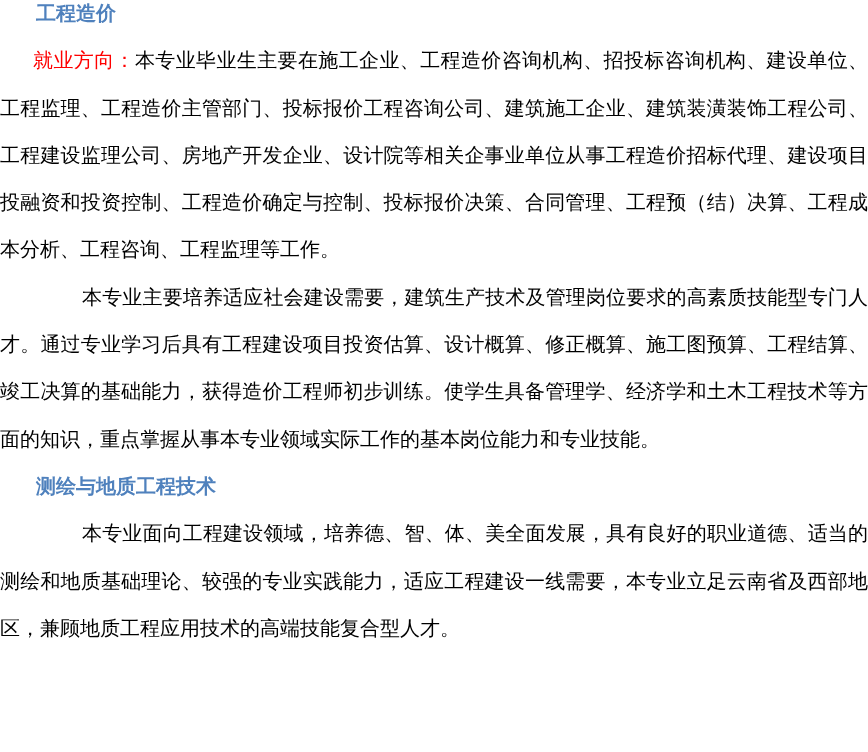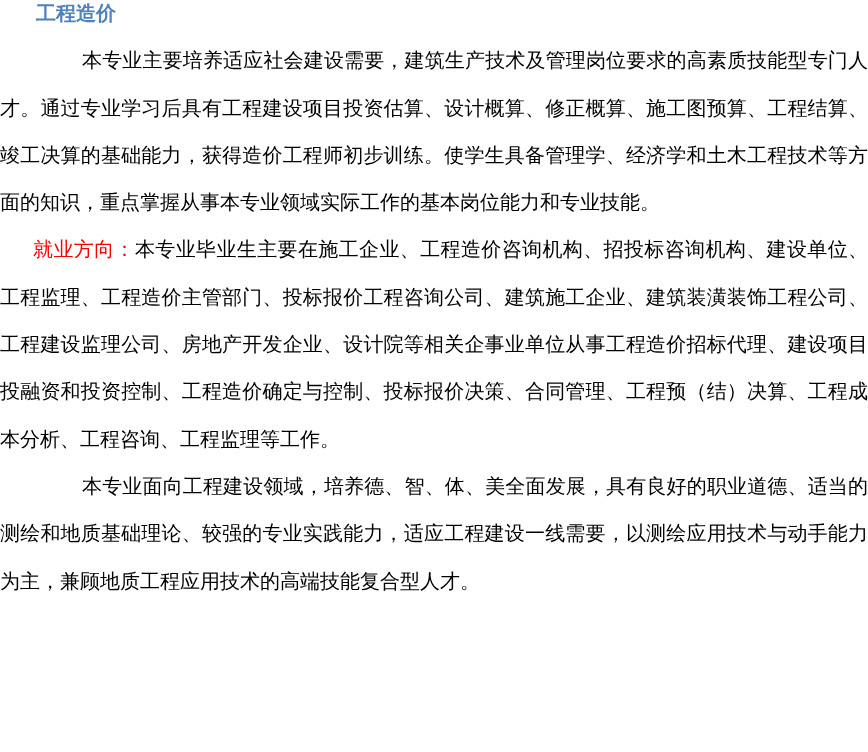--- a/index.html
+++ b/index.html
@@ -30,21 +30,22 @@
   .indent-job2  { text-indent: 80px; }
   .label { font-weight: normal; }
 </style>
 </head>
 <body>
 
 <div class="doc">
 
   <section>
     <h2 class="heading" style="color: rgb(79, 129, 189);">工程造价</h2>
+    <p class="para indent-job1"><span class="label" style="color: rgb(255, 0, 0);">就业方向：</span><span>本专业毕业生主要在施工企业、工程造价咨询机构、招投标咨询机构、建设单位、工程监理、工程造价主管部门、投标报价工程咨询公司、建筑施工企业、建筑装潢装饰工程公司、工程建设监理公司、房地产开发企业、设计院等相关企事业单位从事工程造价招标代理、建设项目投融资和投资控制、工程造价确定与控制、投标报价决策、合同管理、工程预（结）决算、工程成本分析、工程咨询、工程监理等工作。</span></p>
     <p class="para indent-intro">本专业主要培养适应社会建设需要，建筑生产技术及管理岗位要求的高素质技能型专门人才。通过专业学习后具有工程建设项目投资估算、设计概算、修正概算、施工图预算、工程结算、竣工决算的基础能力，获得造价工程师初步训练。使学生具备管理学、经济学和土木工程技术等方面的知识，重点掌握从事本专业领域实际工作的基本岗位能力和专业技能。</p>
-    <p class="para indent-job1"><span class="label" style="color: rgb(255, 0, 0);">就业方向：</span><span>本专业毕业生主要在施工企业、工程造价咨询机构、招投标咨询机构、建设单位、工程监理、工程造价主管部门、投标报价工程咨询公司、建筑施工企业、建筑装潢装饰工程公司、工程建设监理公司、房地产开发企业、设计院等相关企事业单位从事工程造价招标代理、建设项目投融资和投资控制、工程造价确定与控制、投标报价决策、合同管理、工程预（结）决算、工程成本分析、工程咨询、工程监理等工作。</span></p>
   </section>
 
   <section>
-    <p class="para indent-intro">本专业面向工程建设领域，培养德、智、体、美全面发展，具有良好的职业道德、适当的测绘和地质基础理论、较强的专业实践能力，适应工程建设一线需要，以测绘应用技术与动手能力为主，兼顾地质工程应用技术的高端技能复合型人才。</p>
+    <h2 class="heading" style="color: rgb(79, 129, 189);">测绘与地质工程技术</h2>
+    <p class="para indent-intro">本专业面向工程建设领域，培养德、智、体、美全面发展，具有良好的职业道德、适当的测绘和地质基础理论、较强的专业实践能力，适应工程建设一线需要，本专业立足云南省及西部地区，兼顾地质工程应用技术的高端技能复合型人才。</p>
   </section>
 
 </div>
 
 </body></html>

